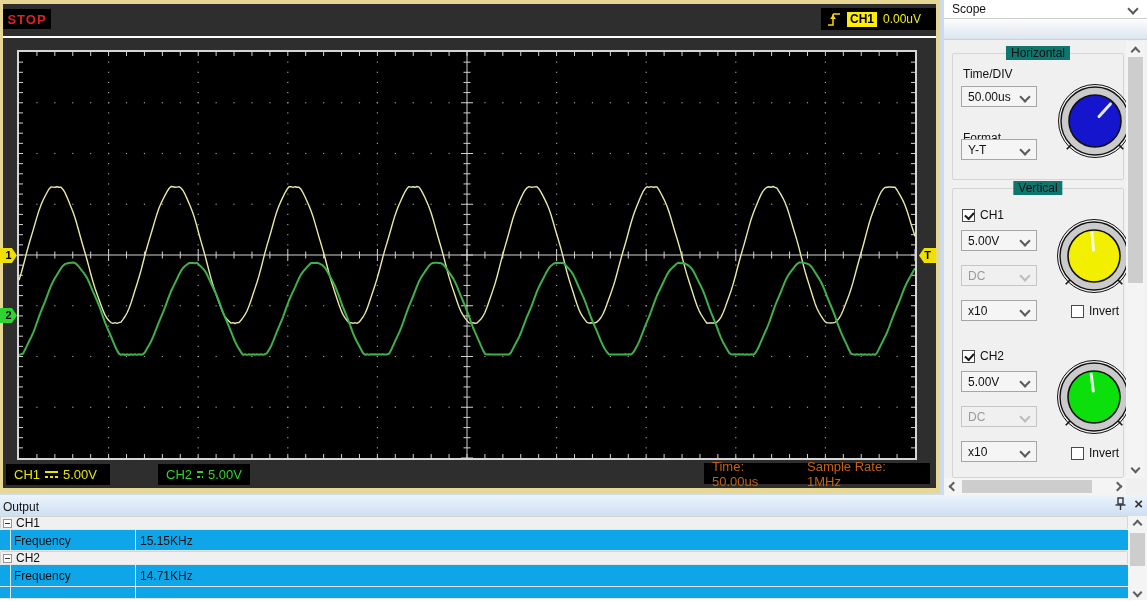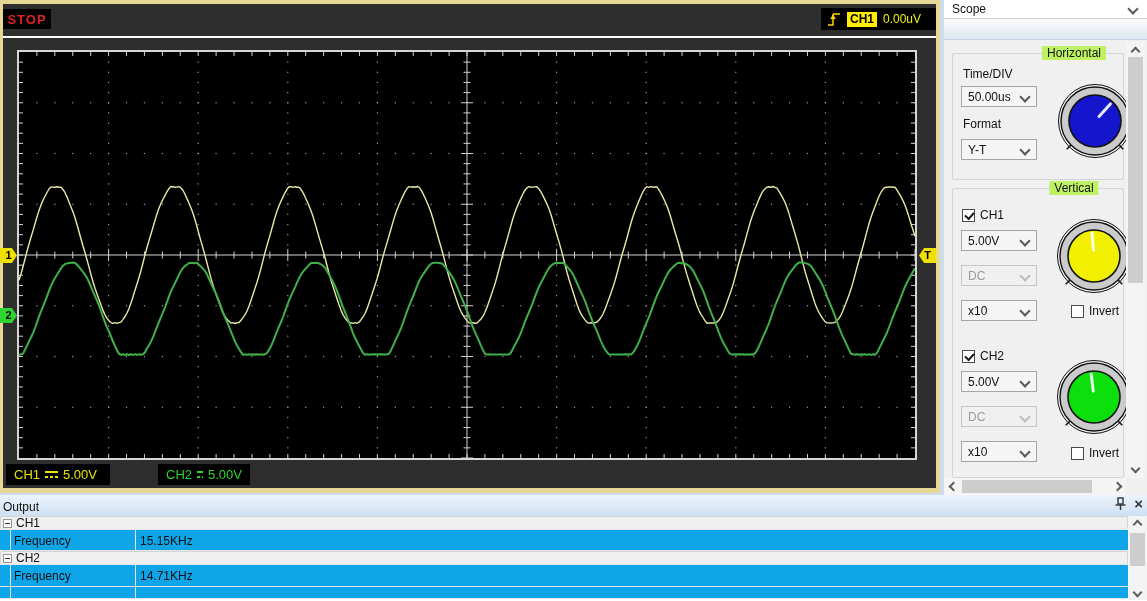--- a/index.html
+++ b/index.html
@@ -37,22 +37,22 @@
   .dc-sym::after{content:'';position:absolute;left:0;right:0;top:6px;height:2px;
     background:repeating-linear-gradient(90deg,currentColor 0 3px,transparent 3px 5px);}
 
   
   .control-panel{position:absolute;left:944px;top:0;width:203px;height:495px;background:#f0f0f0;}
   .panel-combo{position:absolute;left:0;top:0;width:203px;height:19px;background:#fff;
     border-bottom:1px solid #cfcfcf;box-sizing:border-box;display:flex;align-items:center;padding:0 8px;}
   .toolbar-strip{position:absolute;left:0;top:19px;width:203px;height:21px;
     background:linear-gradient(#fdfdfd,#dce5ef);border-bottom:1px solid #c5d3e2;box-sizing:border-box;}
   .group{position:absolute;border:1px solid #d5d5d5;border-radius:2px;}
-  .group-title{position:absolute;top:-8px;left:50%;transform:translateX(-50%);background:#bef264;
-    padding:0 5px;font-size:12px;white-space:nowrap;margin-left:36px;}
+  .group-title{position:absolute;top:-8px;left:50%;transform:translateX(-50%);background:#0f766e;
+    padding:0 5px;font-size:12px;white-space:nowrap;}
   .g-horizontal{left:8px;top:53px;width:170px;height:125px;}
   .g-vertical{left:8px;top:188px;width:170px;height:288px;}
   .flabel{position:absolute;font-size:12px;}
   .combo{position:absolute;width:76px;height:21px;background:#f5f5f5;border:1px solid #a6a6a6;
     box-sizing:border-box;display:flex;align-items:center;padding:0 6px;font-size:12px;}
   .combo .chev{position:absolute;right:7px;top:6px;}
   .combo.disabled{background:#f0f0f0;border-color:#c6c6c6;color:#9a9a9a;}
   .chev{display:inline-block;width:6px;height:6px;border-right:2px solid #5a5a5a;border-bottom:2px solid #5a5a5a;
     transform:rotate(45deg);}
   .combo.disabled .chev{border-color:#bdbdbd;}
@@ -1020,38 +1020,42 @@
       <div class="stat ch1">
         <span>CH1</span>
         <span class="dc-sym"></span>
         <span>5.00V</span>
       </div>
       <div class="stat ch2">
         <span>CH2</span>
         <span class="dc-sym"></span>
         <span>5.00V</span>
       </div>
+      <div class="stat time">
+        <span>Time: 50.00us</span>
+        <span>Sample Rate: 1MHz</span>
+      </div>
     </div>
   </div>
 
   <div class="control-panel">
     <div class="panel-combo">
       <span>Scope</span>
       <span class="chev" style="position:absolute;right:10px;top:5px;"></span>
     </div>
     <div class="toolbar-strip"></div>
 
     <div class="group g-horizontal">
       <span class="group-title">Horizontal</span>
       <span class="flabel" style="left:10px;top:13px;text-align:right;">Time/DIV</span>
       <div class="combo" style="left:8px;top:32px;">
         <span>50.00us</span>
         <span class="chev"></span>
       </div>
-      <span class="flabel" style="left:10px;top:63px;">Format</span>
+      <span class="flabel" style="left:10px;top:77px;">Format</span>
       <div class="combo" style="left:8px;top:85px;">
         <span>Y-T</span>
         <span class="chev"></span>
       </div>
       <div class="knob" style="left:102px;top:27px;"><svg width="80" height="80">
             <line x1="62.62741699796952" y1="62.62741699796952" x2="68.2842712474619" y2="68.2842712474619" stroke="#1a1a1a" stroke-width="1.6"></line>
             <line x1="17.37258300203048" y1="62.627416997969526" x2="11.715728752538102" y2="68.2842712474619" stroke="#1a1a1a" stroke-width="1.6"></line>
             <circle cx="40" cy="40" r="36.5" fill="none" stroke="#111" stroke-width="1"></circle>
             <circle cx="40" cy="40" r="34" fill="#cbcbcb" stroke="#111" stroke-width="1.4"></circle>
             <circle cx="40" cy="40" r="26" fill="#1515cd" stroke="#111" stroke-width="1.6"></circle>

